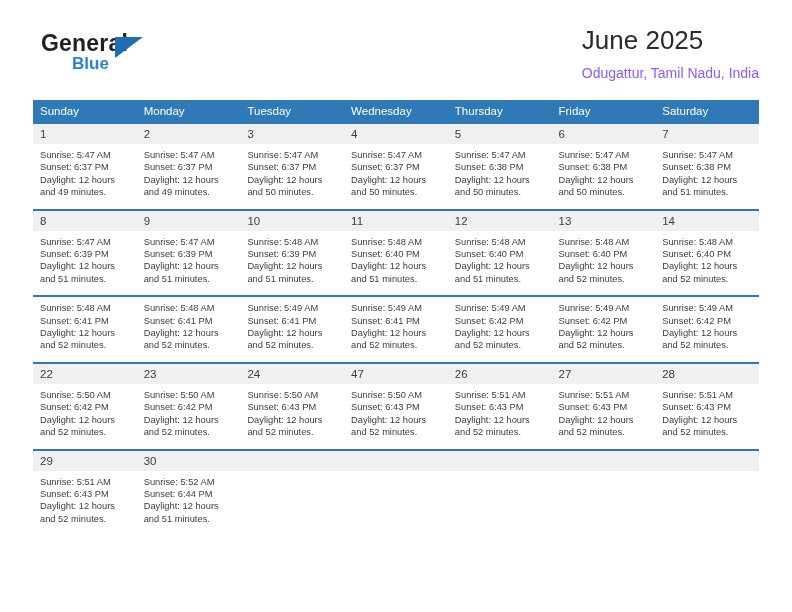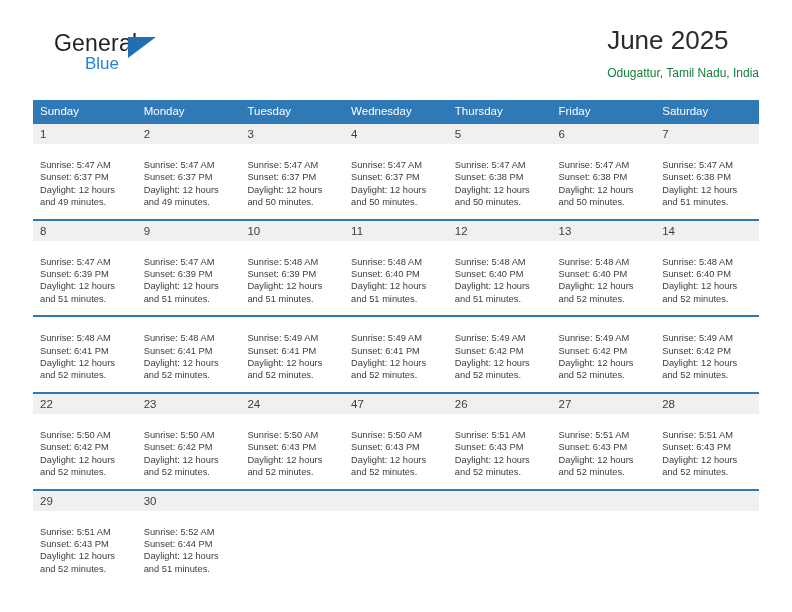--- a/index.html
+++ b/index.html
@@ -24,24 +24,25 @@
   
   .top {
     position: absolute;
     left: 33px;
     right: 33px;
     top: 24px;
     height: 74px;
   }
   .brand {
     position: absolute;
-    left: 21px;
+    left: 8px;
     top: 6px;
     width: 220px;
     height: 60px;
+    font-weight: bold;
   }
   .brand-general {
     position: absolute;
     left: 0;
     top: 0;
     font-size: 23px;
     letter-spacing: .2px;
     color: #231f20;
   }
   .brand-tri {
@@ -68,22 +69,22 @@
     text-align: left;
   }
   .cal-title {
     font-size: 26px;
     color: #2b2b2b;
     line-height: 32px;
     white-space: nowrap;
   }
   .cal-sub {
     margin-top: 9px;
-    font-size: 12px;
-    color: #15803d;
+    font-size: 14px;
+    color: #8b5cf6;
     line-height: 17px;
     white-space: nowrap;
   }
 
   
   .calendar {
     position: absolute;
     left: 33px;
     top: 100px;
     width: 726px;
@@ -120,21 +121,21 @@
     padding: 3px 0 3px 7px;
     font-size: 11.5px;
     color: #3d3d3d;
     line-height: 14px;
     min-height: 14px;
   }
   .detail-row {
     background: #ffffff;
   }
   .detail {
-    padding: 15px 6px 10px 7px;
+    padding: 5px 6px 10px 7px;
     font-size: 9.3px;
     line-height: 12.4px;
     color: #3d3d3d;
     min-height: 64px;
   }
   .detail .line {
     white-space: nowrap;
   }
 </style>
 </head>

